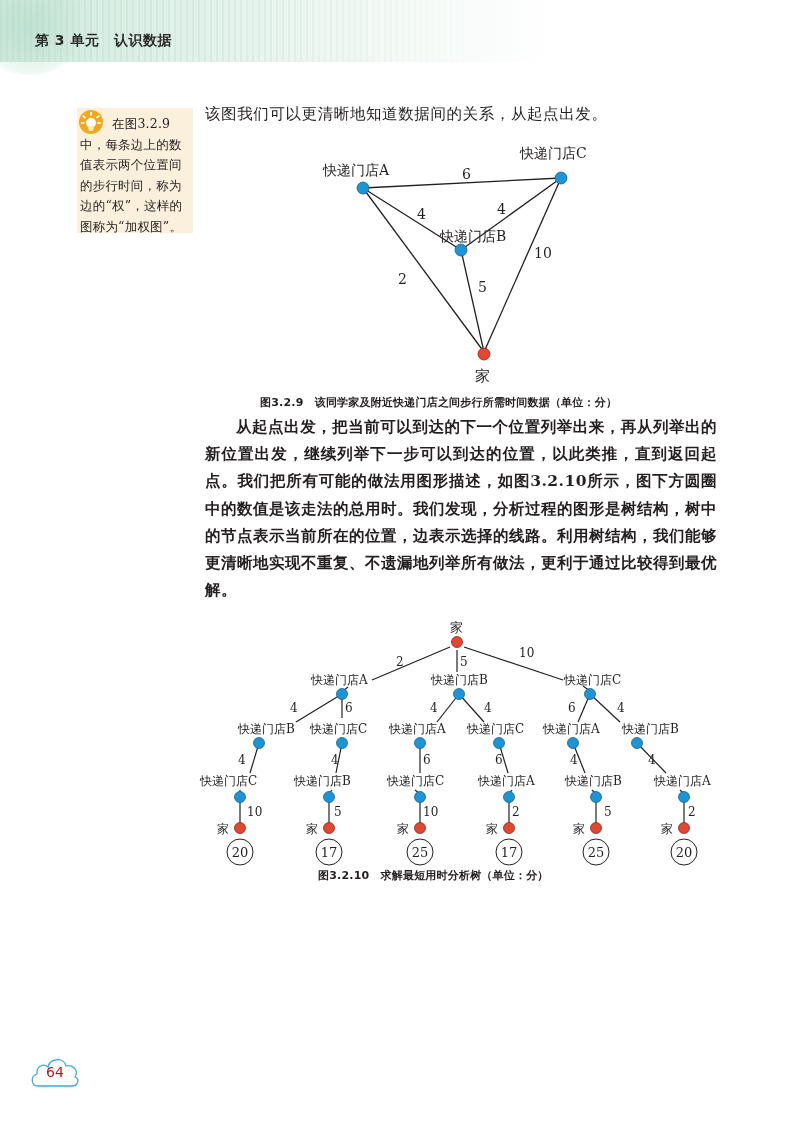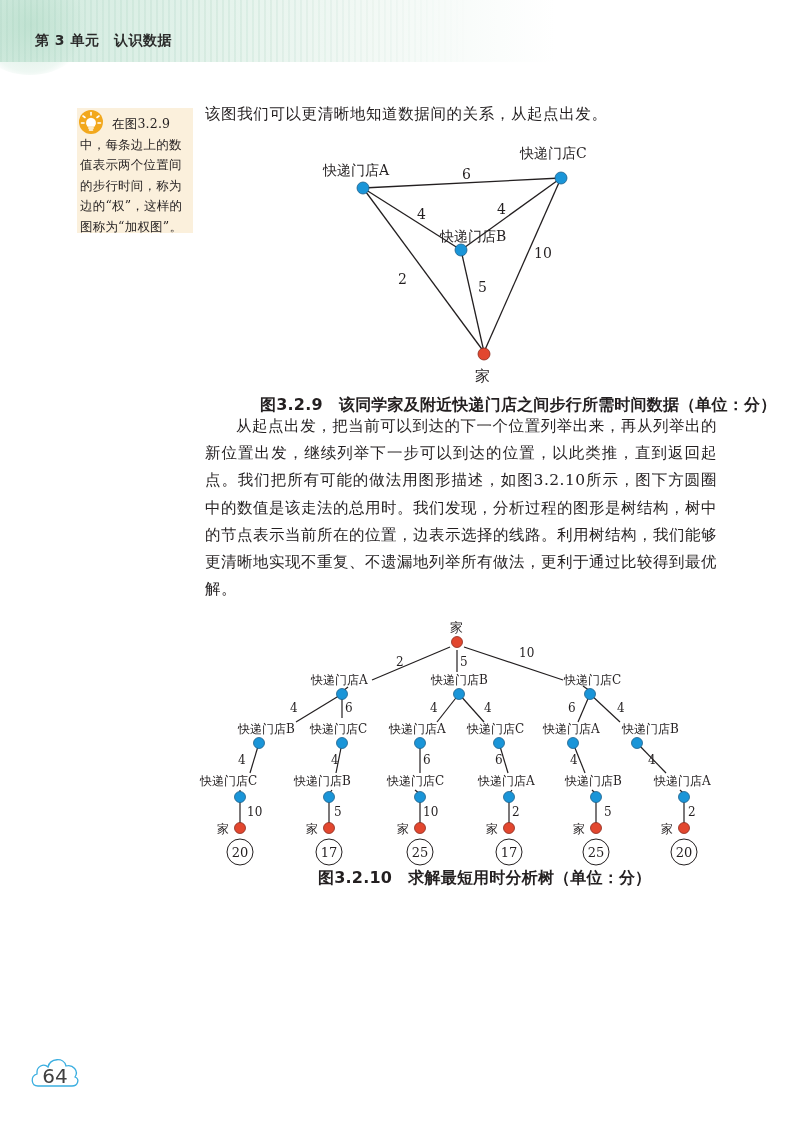--- a/index.html
+++ b/index.html
@@ -34,32 +34,32 @@
   }
   .note-text {
     position: absolute; left: 3px; top: 6px; width: 112px; font-size: 12.5px; line-height: 20.5px; color: #231f20;
     text-indent: 32px; letter-spacing: 0.2px;
   }
   .intro-line {
     position: absolute; left: 205px; top: 104px; font-size: 15.5px; letter-spacing: 0.6px; white-space: nowrap;
   }
   .graph-svg { position: absolute; left: 0; top: 0; }
   .caption {
-    position: absolute; font-family: "DejaVu Sans", "Liberation Sans", sans-serif; font-size: 16px;
+    position: absolute; font-family: "DejaVu Sans", "Liberation Sans", sans-serif; font-size: 11px;
     font-weight: bold; color: #231f20; white-space: pre; letter-spacing: 0.2px; text-align: center;
   }
   .body-para {
     position: absolute; left: 205px; top: 413px; width: 512px; font-size: 15.5px; line-height: 27.2px;
     text-align: justify; letter-spacing: 0.45px;
   }
-  .body-para .para-text { display: block; text-indent: 31px; }
+  .body-para .para-text { display: block; text-indent: 31px; font-weight: bold; }
   .page-num-wrap { position: absolute; left: 28px; top: 1052px; width: 54px; height: 38px; }
   .page-num {
     position: absolute; left: 0; top: 12px; width: 54px; text-align: center;
-    font-family: "DejaVu Sans", "Liberation Sans", sans-serif; font-size: 20px; color: #404040;
+    font-family: "DejaVu Sans", "Liberation Sans", sans-serif; font-size: 14px; color: #b91c1c;
   }
   svg text { font-family: "DejaVu Serif", "Liberation Serif", serif; fill: #231f20; }
 </style>
 </head>
 <body>
 
 <div class="header-band"></div>
 <div class="chapter-title">第 3 单元　认识数据</div>
 
 <div class="note-box">

